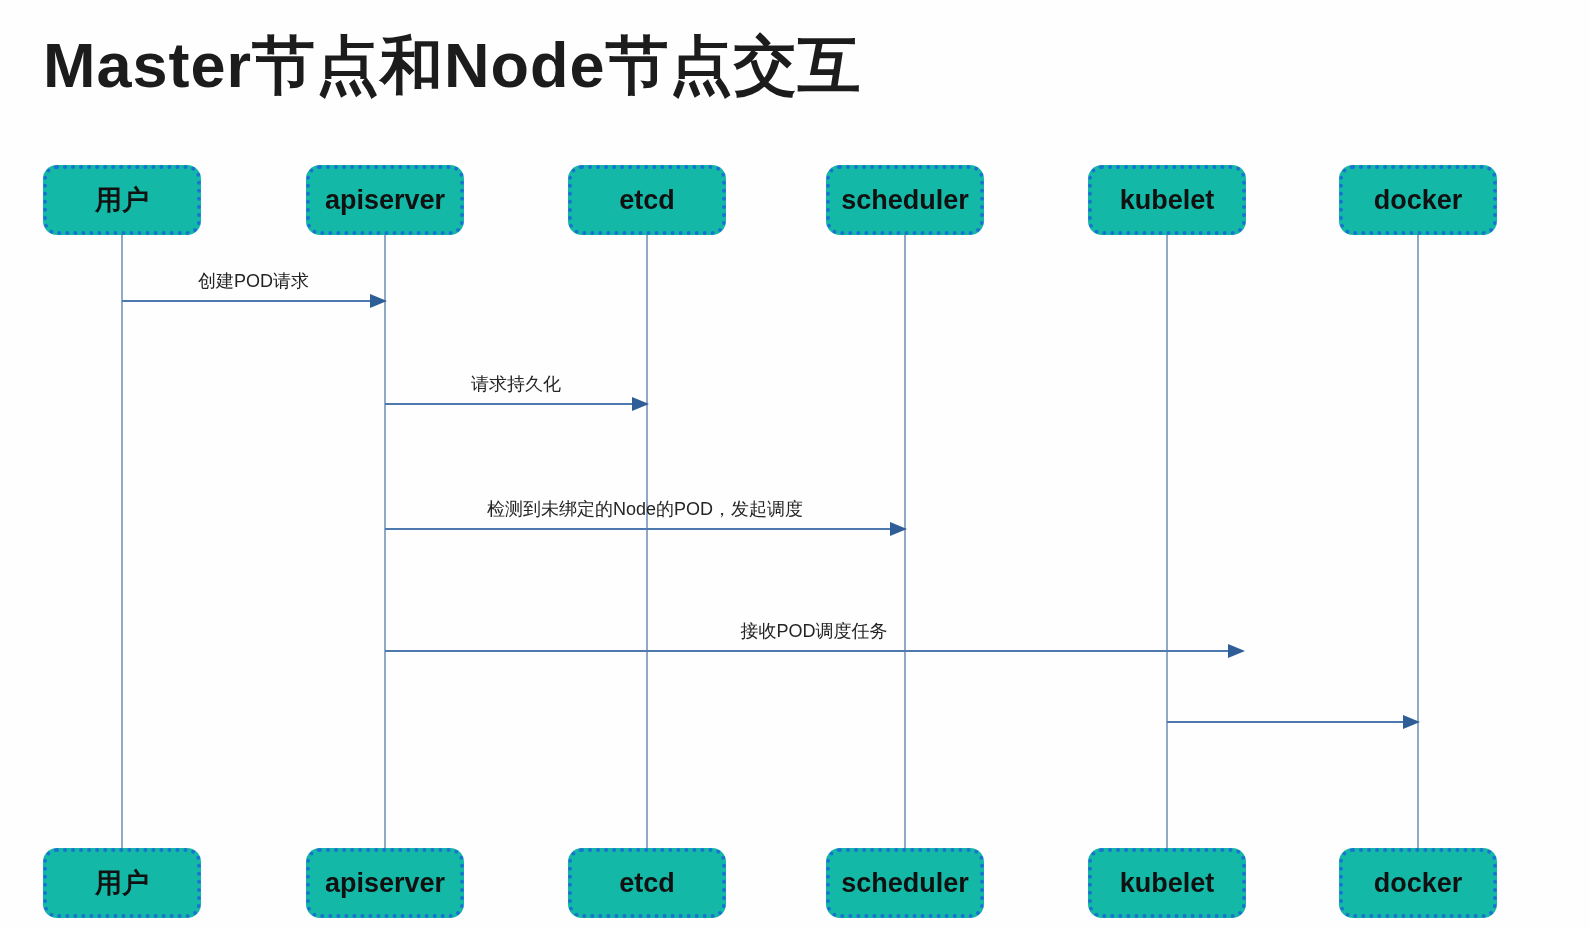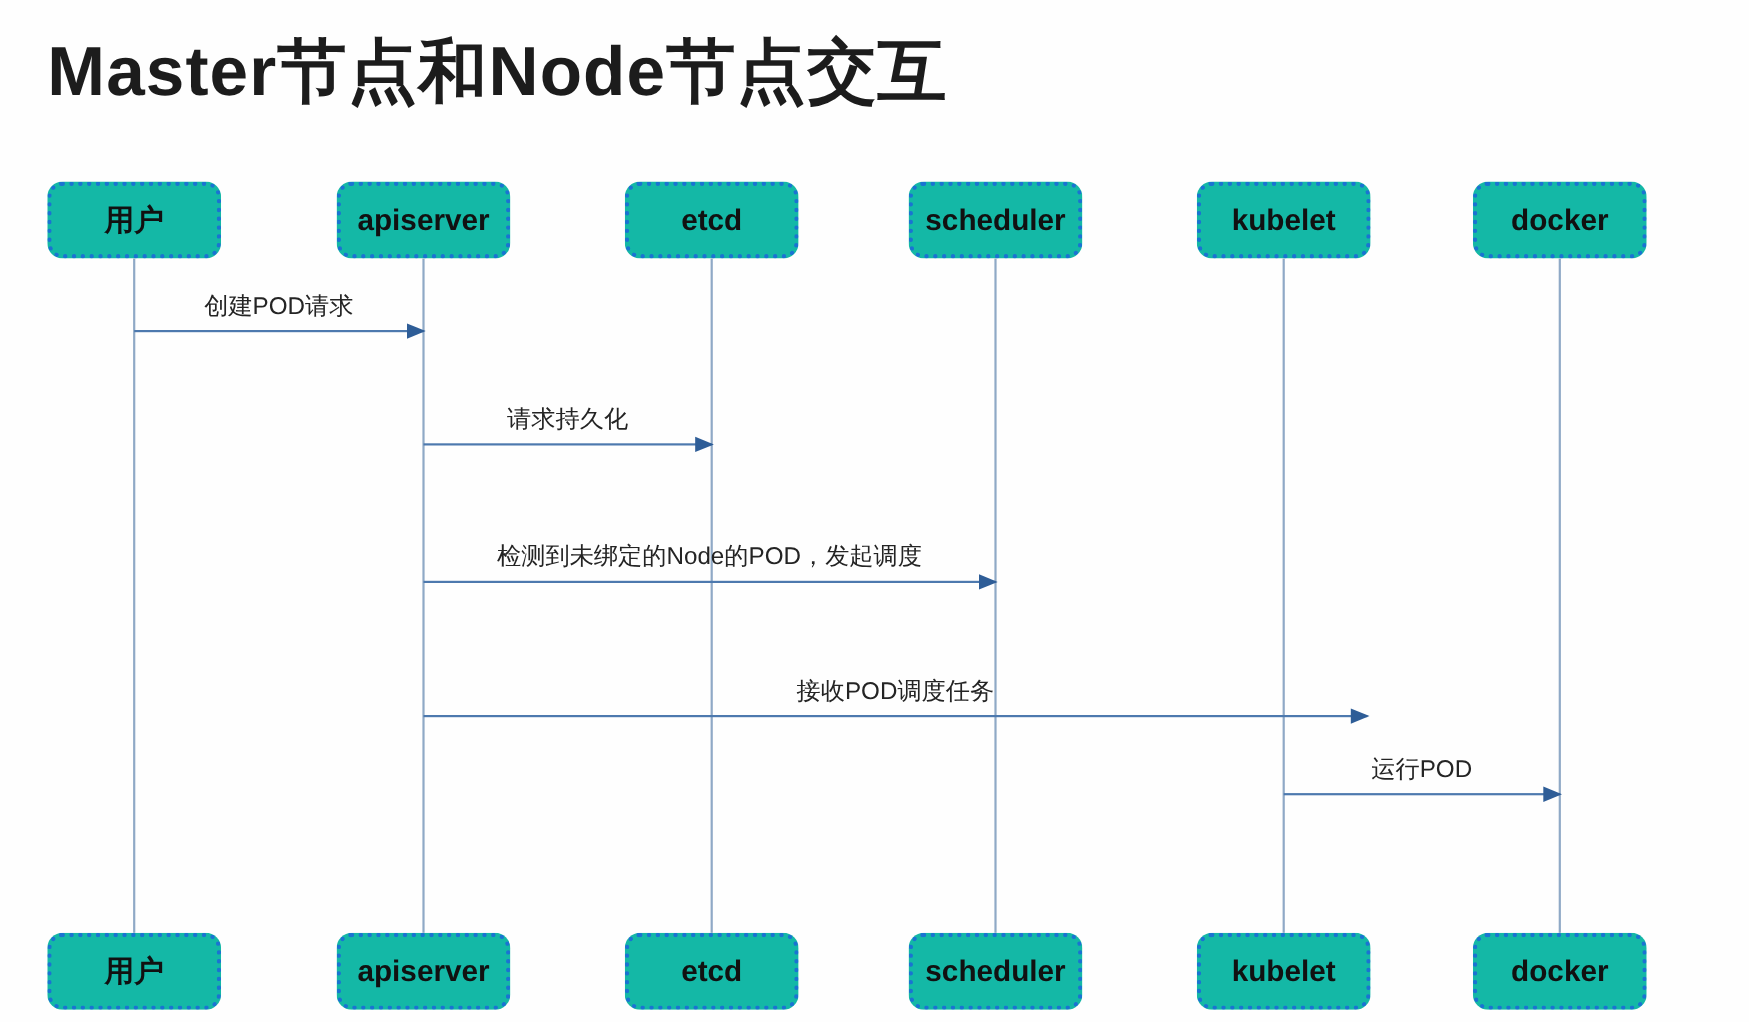--- a/index.html
+++ b/index.html
@@ -35,21 +35,21 @@
   .ll3{left:904px;} .ll4{left:1166px;} .ll5{left:1417px;}
   
   .message{position:absolute;height:52px;}
   .msg0{left:122px;top:250px;width:263px;}
   .msg1{left:385px;top:353px;width:262px;}
   .msg2{left:385px;top:478px;width:520px;}
   .msg3{left:385px;top:600px;width:858px;}
   .msg4{left:1167px;top:671px;width:251px;}
   .msg-label{
     position:absolute;left:0;right:0;bottom:9px;
-    text-align:center;font-size:22px;font-weight:400;color:#242424;
+    text-align:center;font-size:18px;font-weight:400;color:#242424;
     white-space:nowrap;
   }
   .msg-line{
     position:absolute;left:0;right:0;bottom:0;height:2px;
     background:#4d79ae;
   }
   .msg-arrowhead{
     position:absolute;right:-2px;bottom:-6px;width:0;height:0;
     border-left:17px solid #2e5d97;
     border-top:7px solid transparent;
@@ -99,21 +99,20 @@
   </div>
 
   <div class="message msg3">
     <div class="msg-label">接收POD调度任务</div>
     <div class="msg-line">
       <div class="msg-arrowhead"></div>
     </div>
   </div>
 
   <div class="message msg4">
-    <div class="msg-label">运行POD</div>
     <div class="msg-line">
       <div class="msg-arrowhead"></div>
     </div>
   </div>
 
   <div class="actor-box bottom col0">用户</div>
   <div class="actor-box bottom col1">apiserver</div>
   <div class="actor-box bottom col2">etcd</div>
   <div class="actor-box bottom col3">scheduler</div>
   <div class="actor-box bottom col4">kubelet</div>

